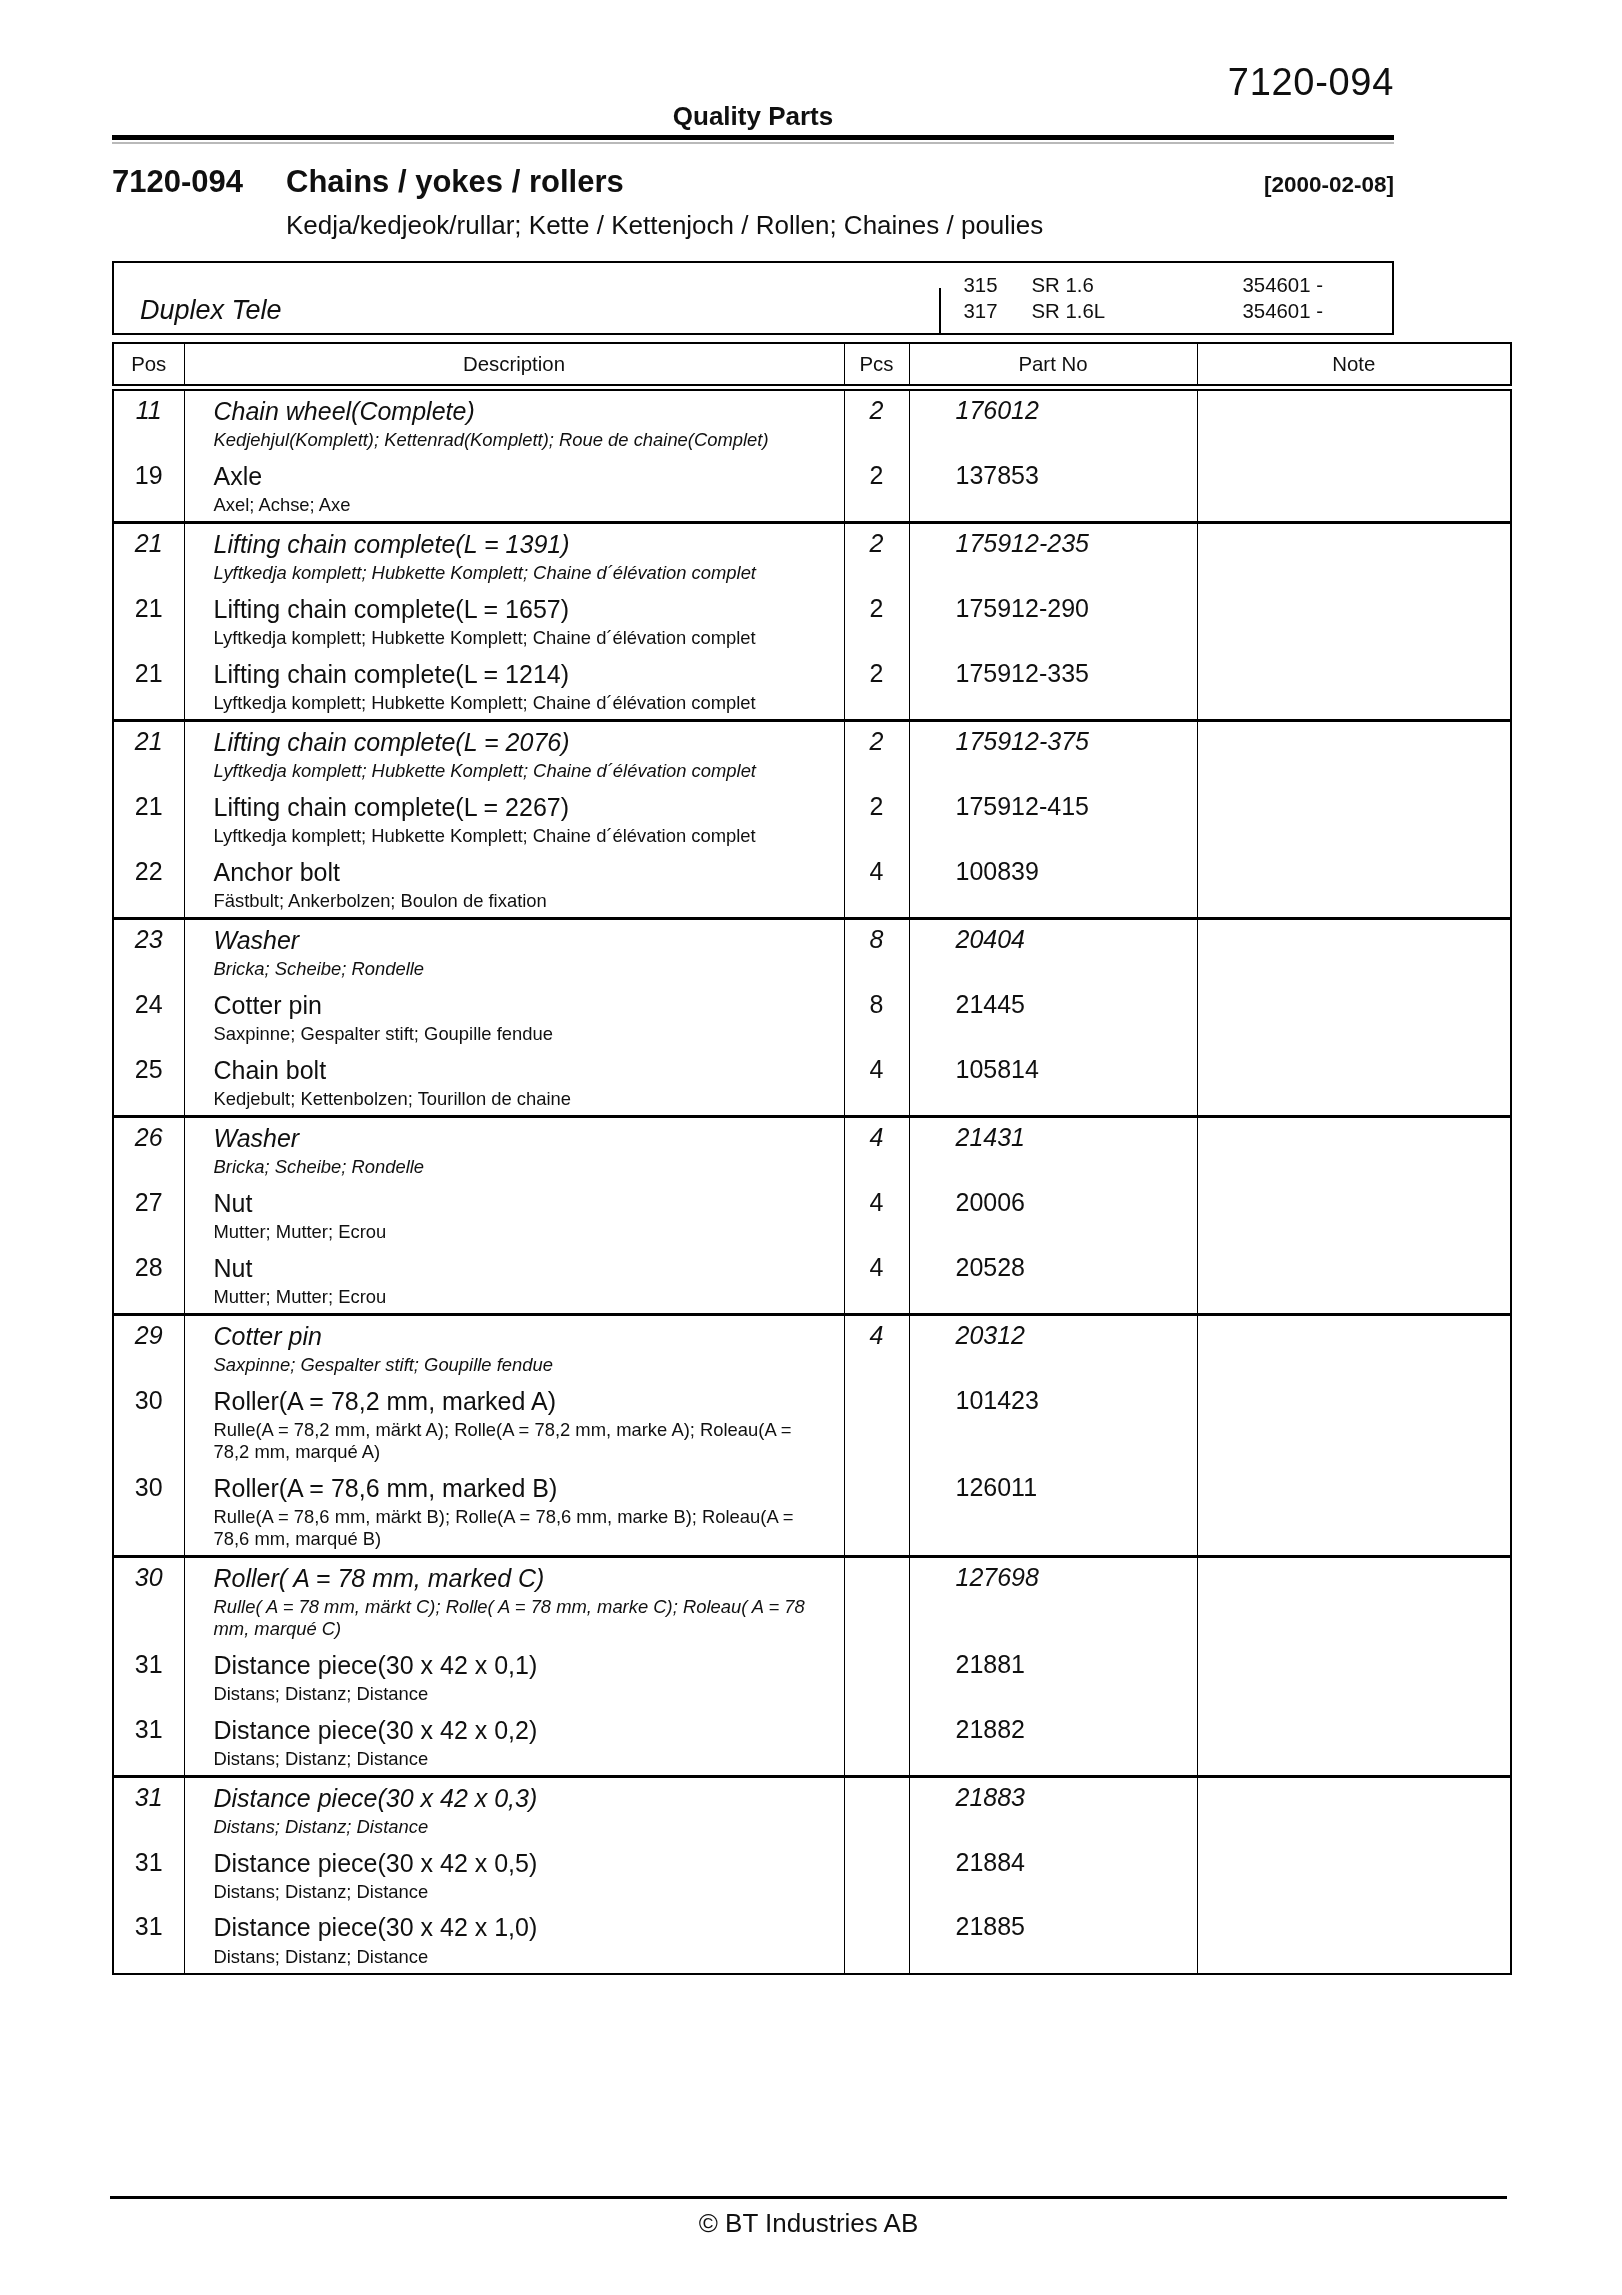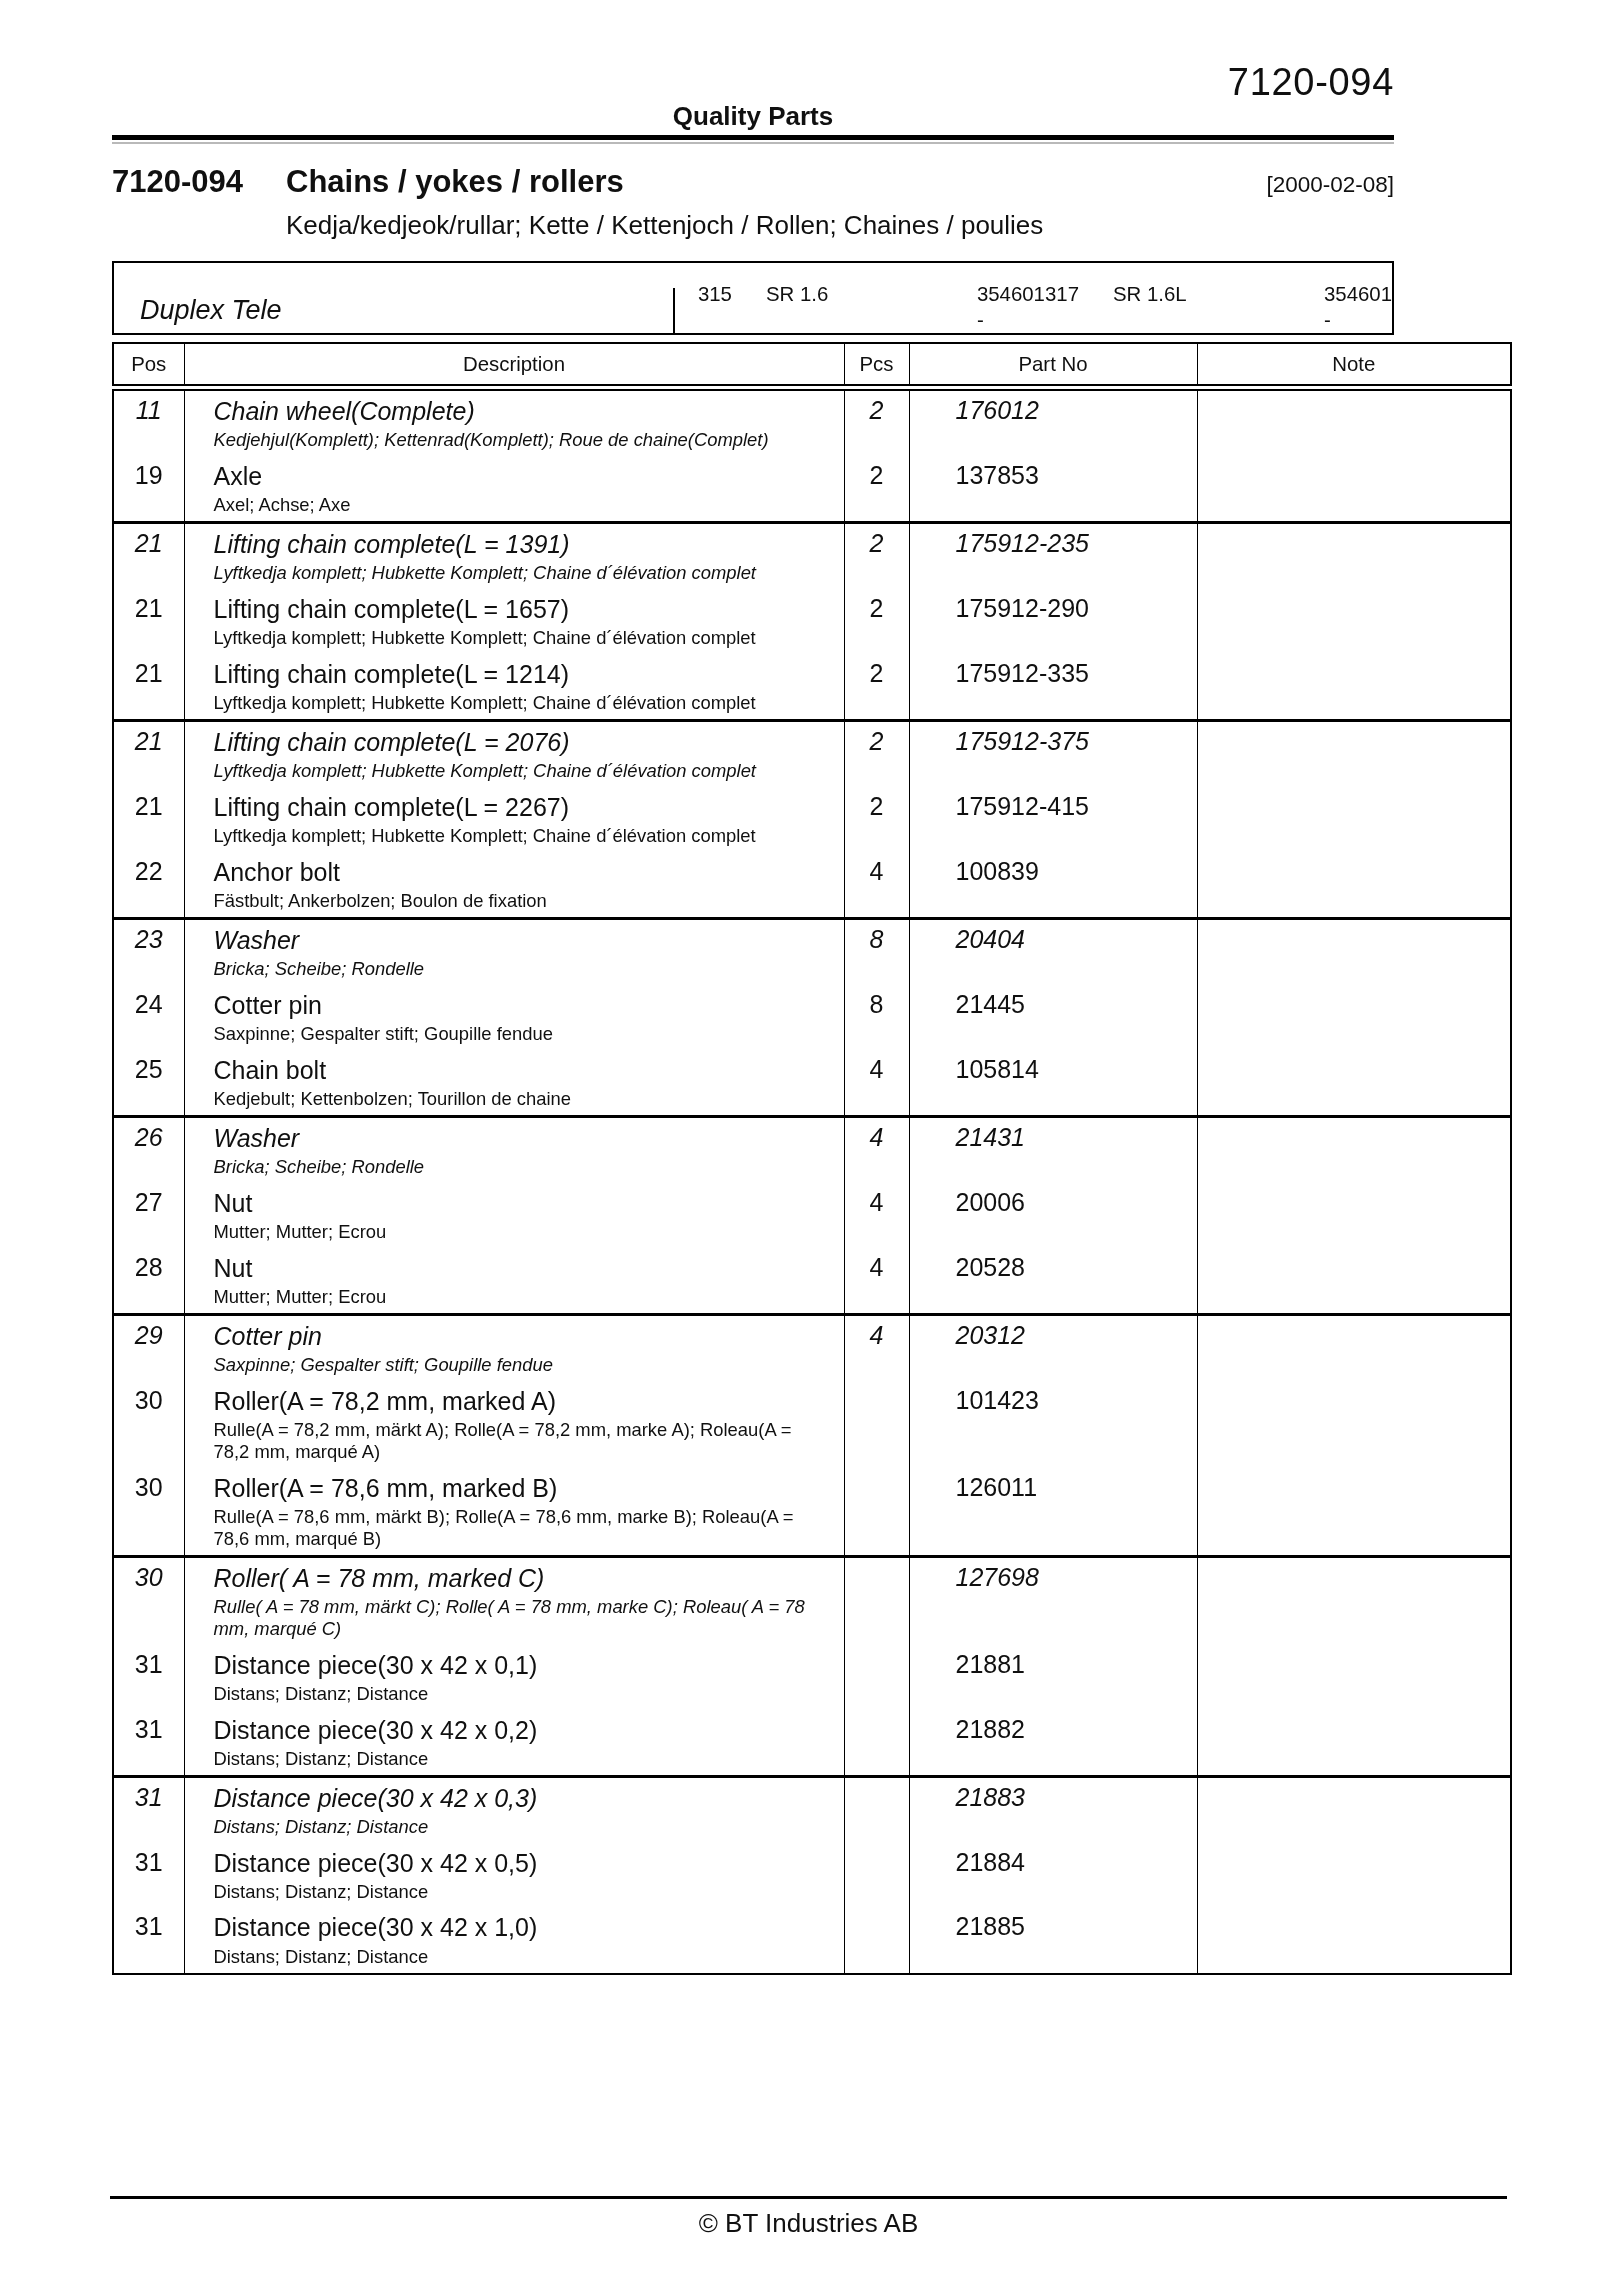--- a/index.html
+++ b/index.html
@@ -19,33 +19,33 @@
   .header-zone { position: relative; height: 135px; }
   .big-code { position: absolute; right: 0; top: 61px; font-size: 38px; letter-spacing: 0.7px; }
   .brand { position: absolute; left: 50%; transform: translateX(-50%); bottom: 2.7px; font-size: 26px; font-weight: bold; }
   .rule-thick { height: 4.8px; background: #000; }
   .rule-thin  { height: 1.4px; background: #b9b9b9; margin-top: 2.7px; }
 
   
   .title-row { display: flex; align-items: baseline; margin-top: 20.4px; }
   .sec-code  { width: 174px; font-size: 31px; font-weight: bold; }
   .sec-title { flex: 1; font-size: 31px; font-weight: bold; }
-  .sec-date  { font-size: 22.5px; font-weight: normal; }
+  .sec-date  { font-size: 22.5px; font-weight: bold; }
   .subtitle  { margin-left: 174px; margin-top: 9.5px; font-size: 26px; }
 
   
   .model-box { margin-top: 20.4px; border: 2px solid #000; display: flex; height: 74px; }
   .model-left {
     width: 827px; border-right: 2px solid #000;
     display: flex; align-items: center; padding-left: 26px;
     font-size: 27px; font-style: italic; margin-top: 25px;
   }
   .model-right {
-    flex: 1; display: flex; flex-direction: row; justify-content: center;
-    padding-left: 22.5px; font-size: 20.4px; line-height: 26px; align-items: flex-end;
+    flex: 1; display: flex; flex-direction: column; justify-content: center;
+    padding-left: 22.5px; font-size: 20.4px; line-height: 26px;
   }
   .model-row { display: grid; grid-template-columns: 68px 211px auto; }
 
   
   table.parts {
     margin-top: 6.8px; width: 100%;
     border-collapse: collapse; table-layout: fixed;
     border: 2.7px solid #000;
   }
   .parts th {

